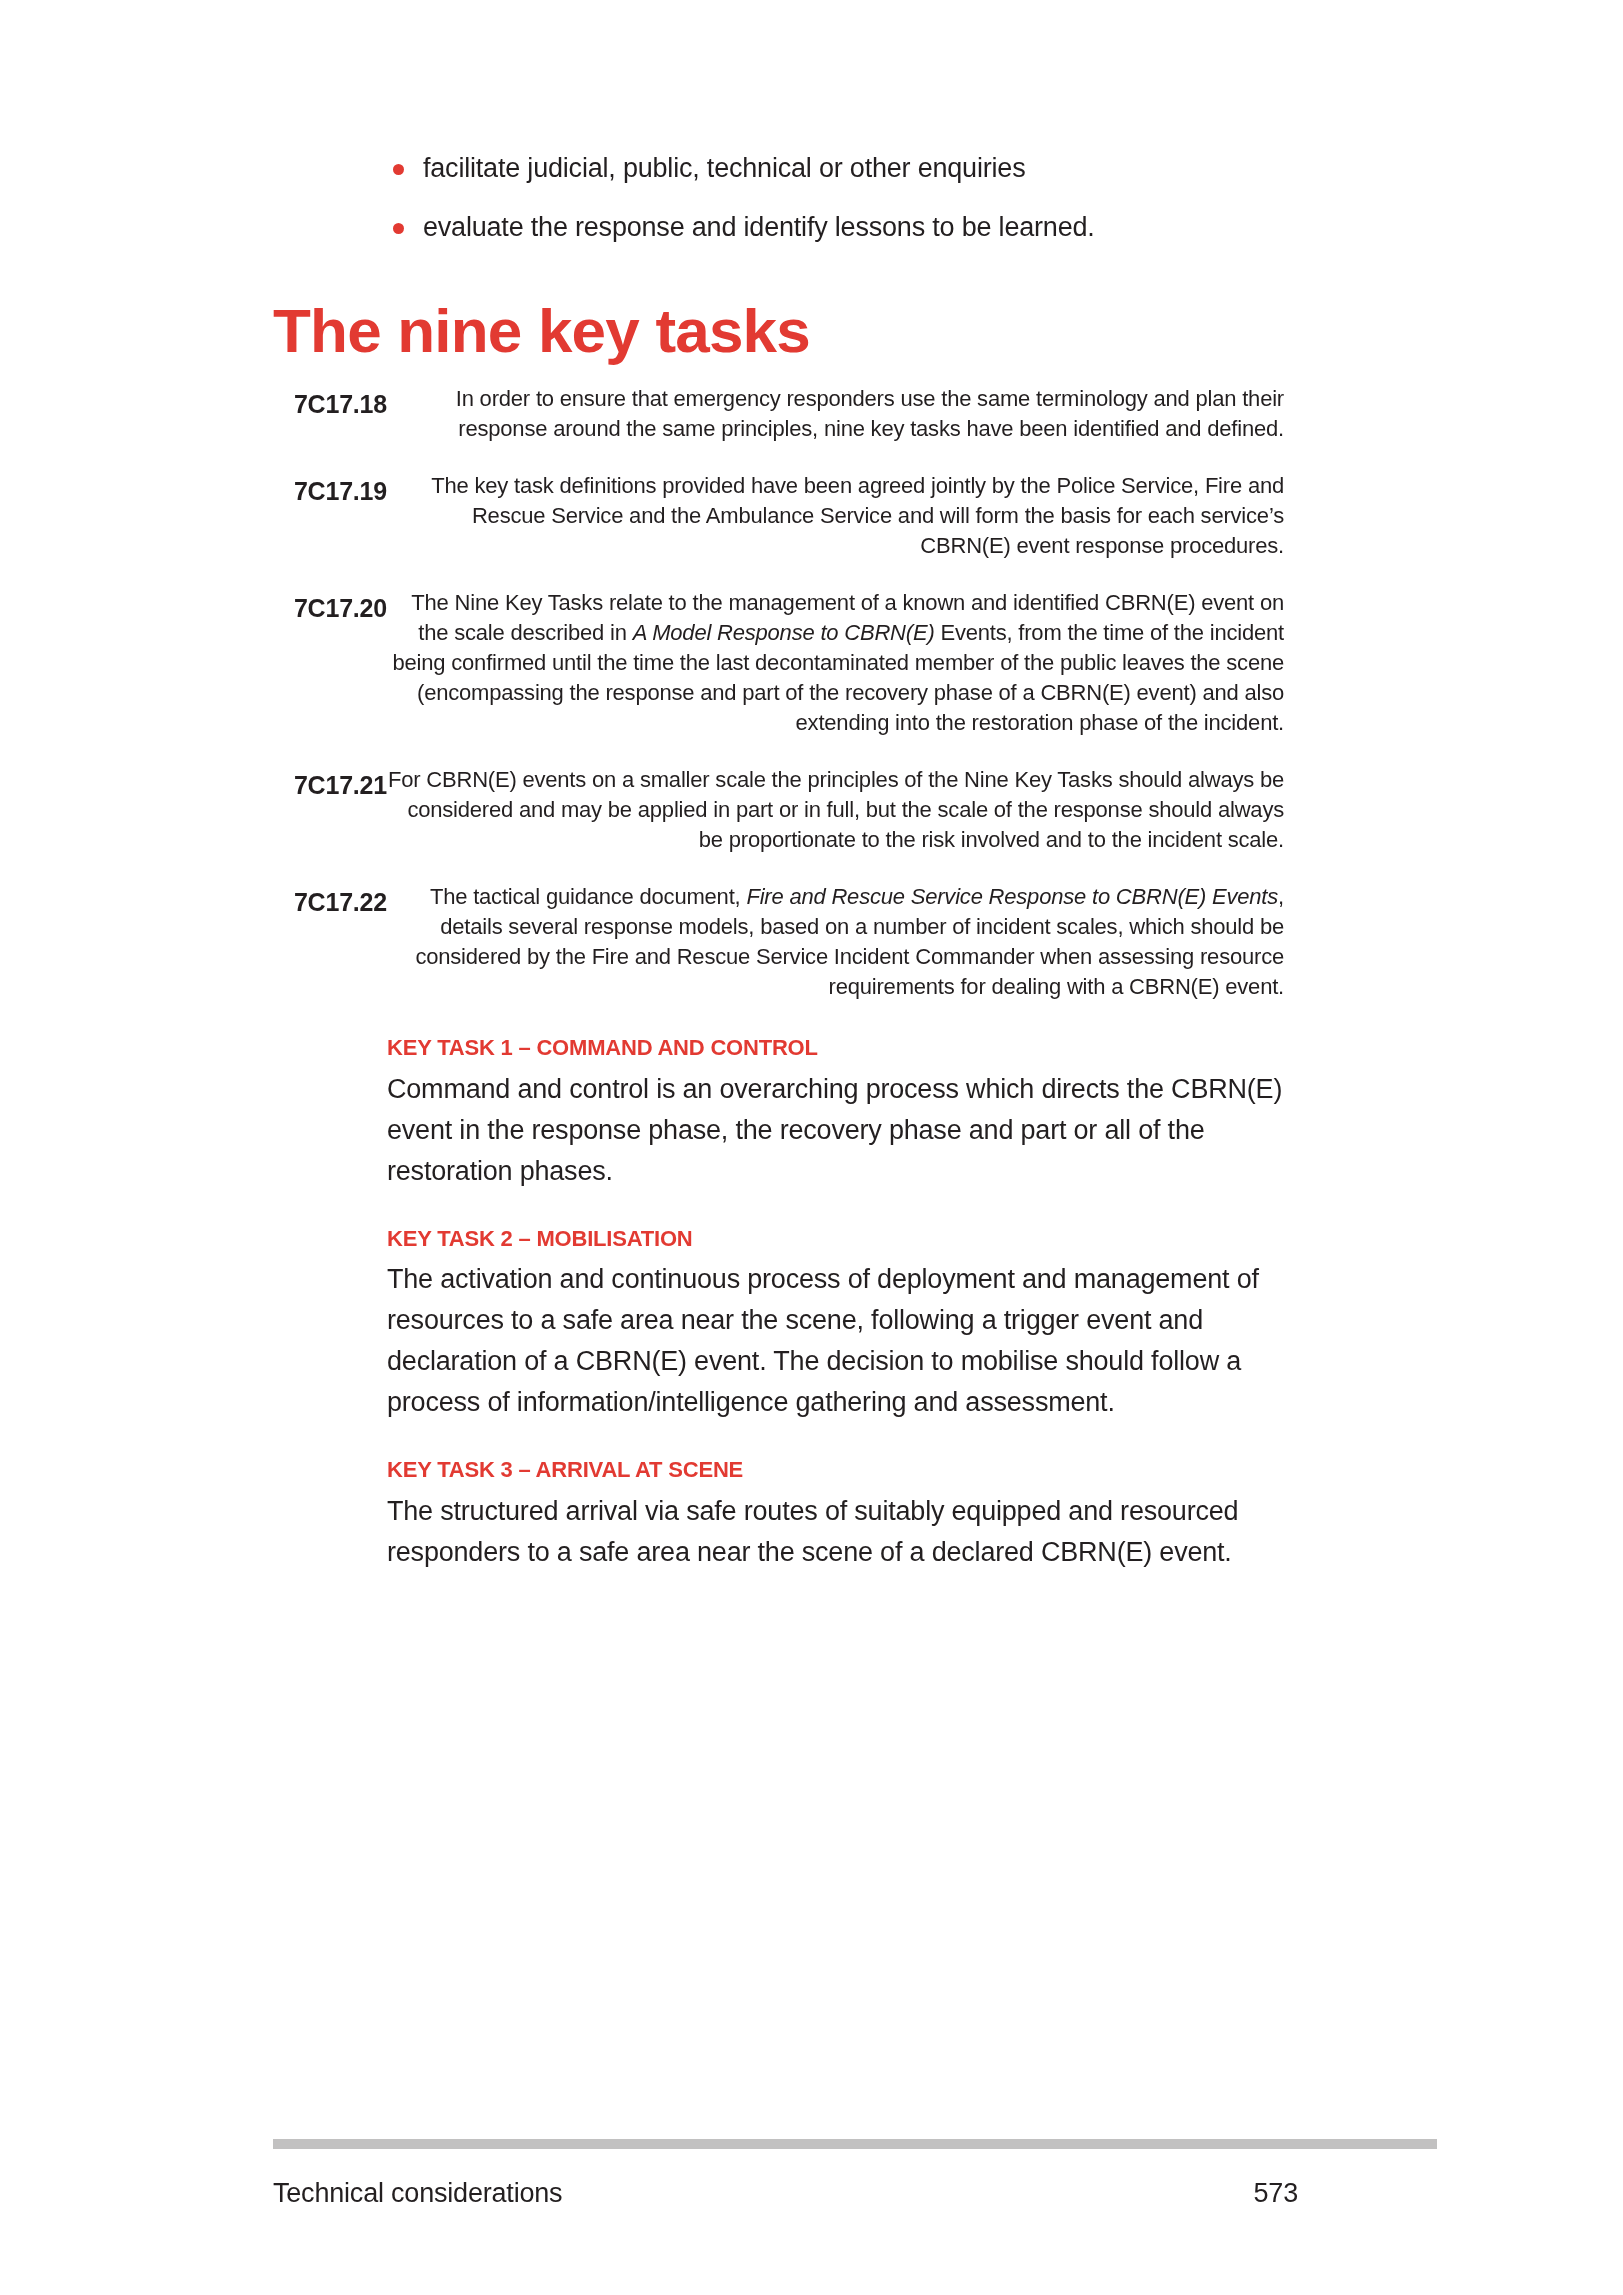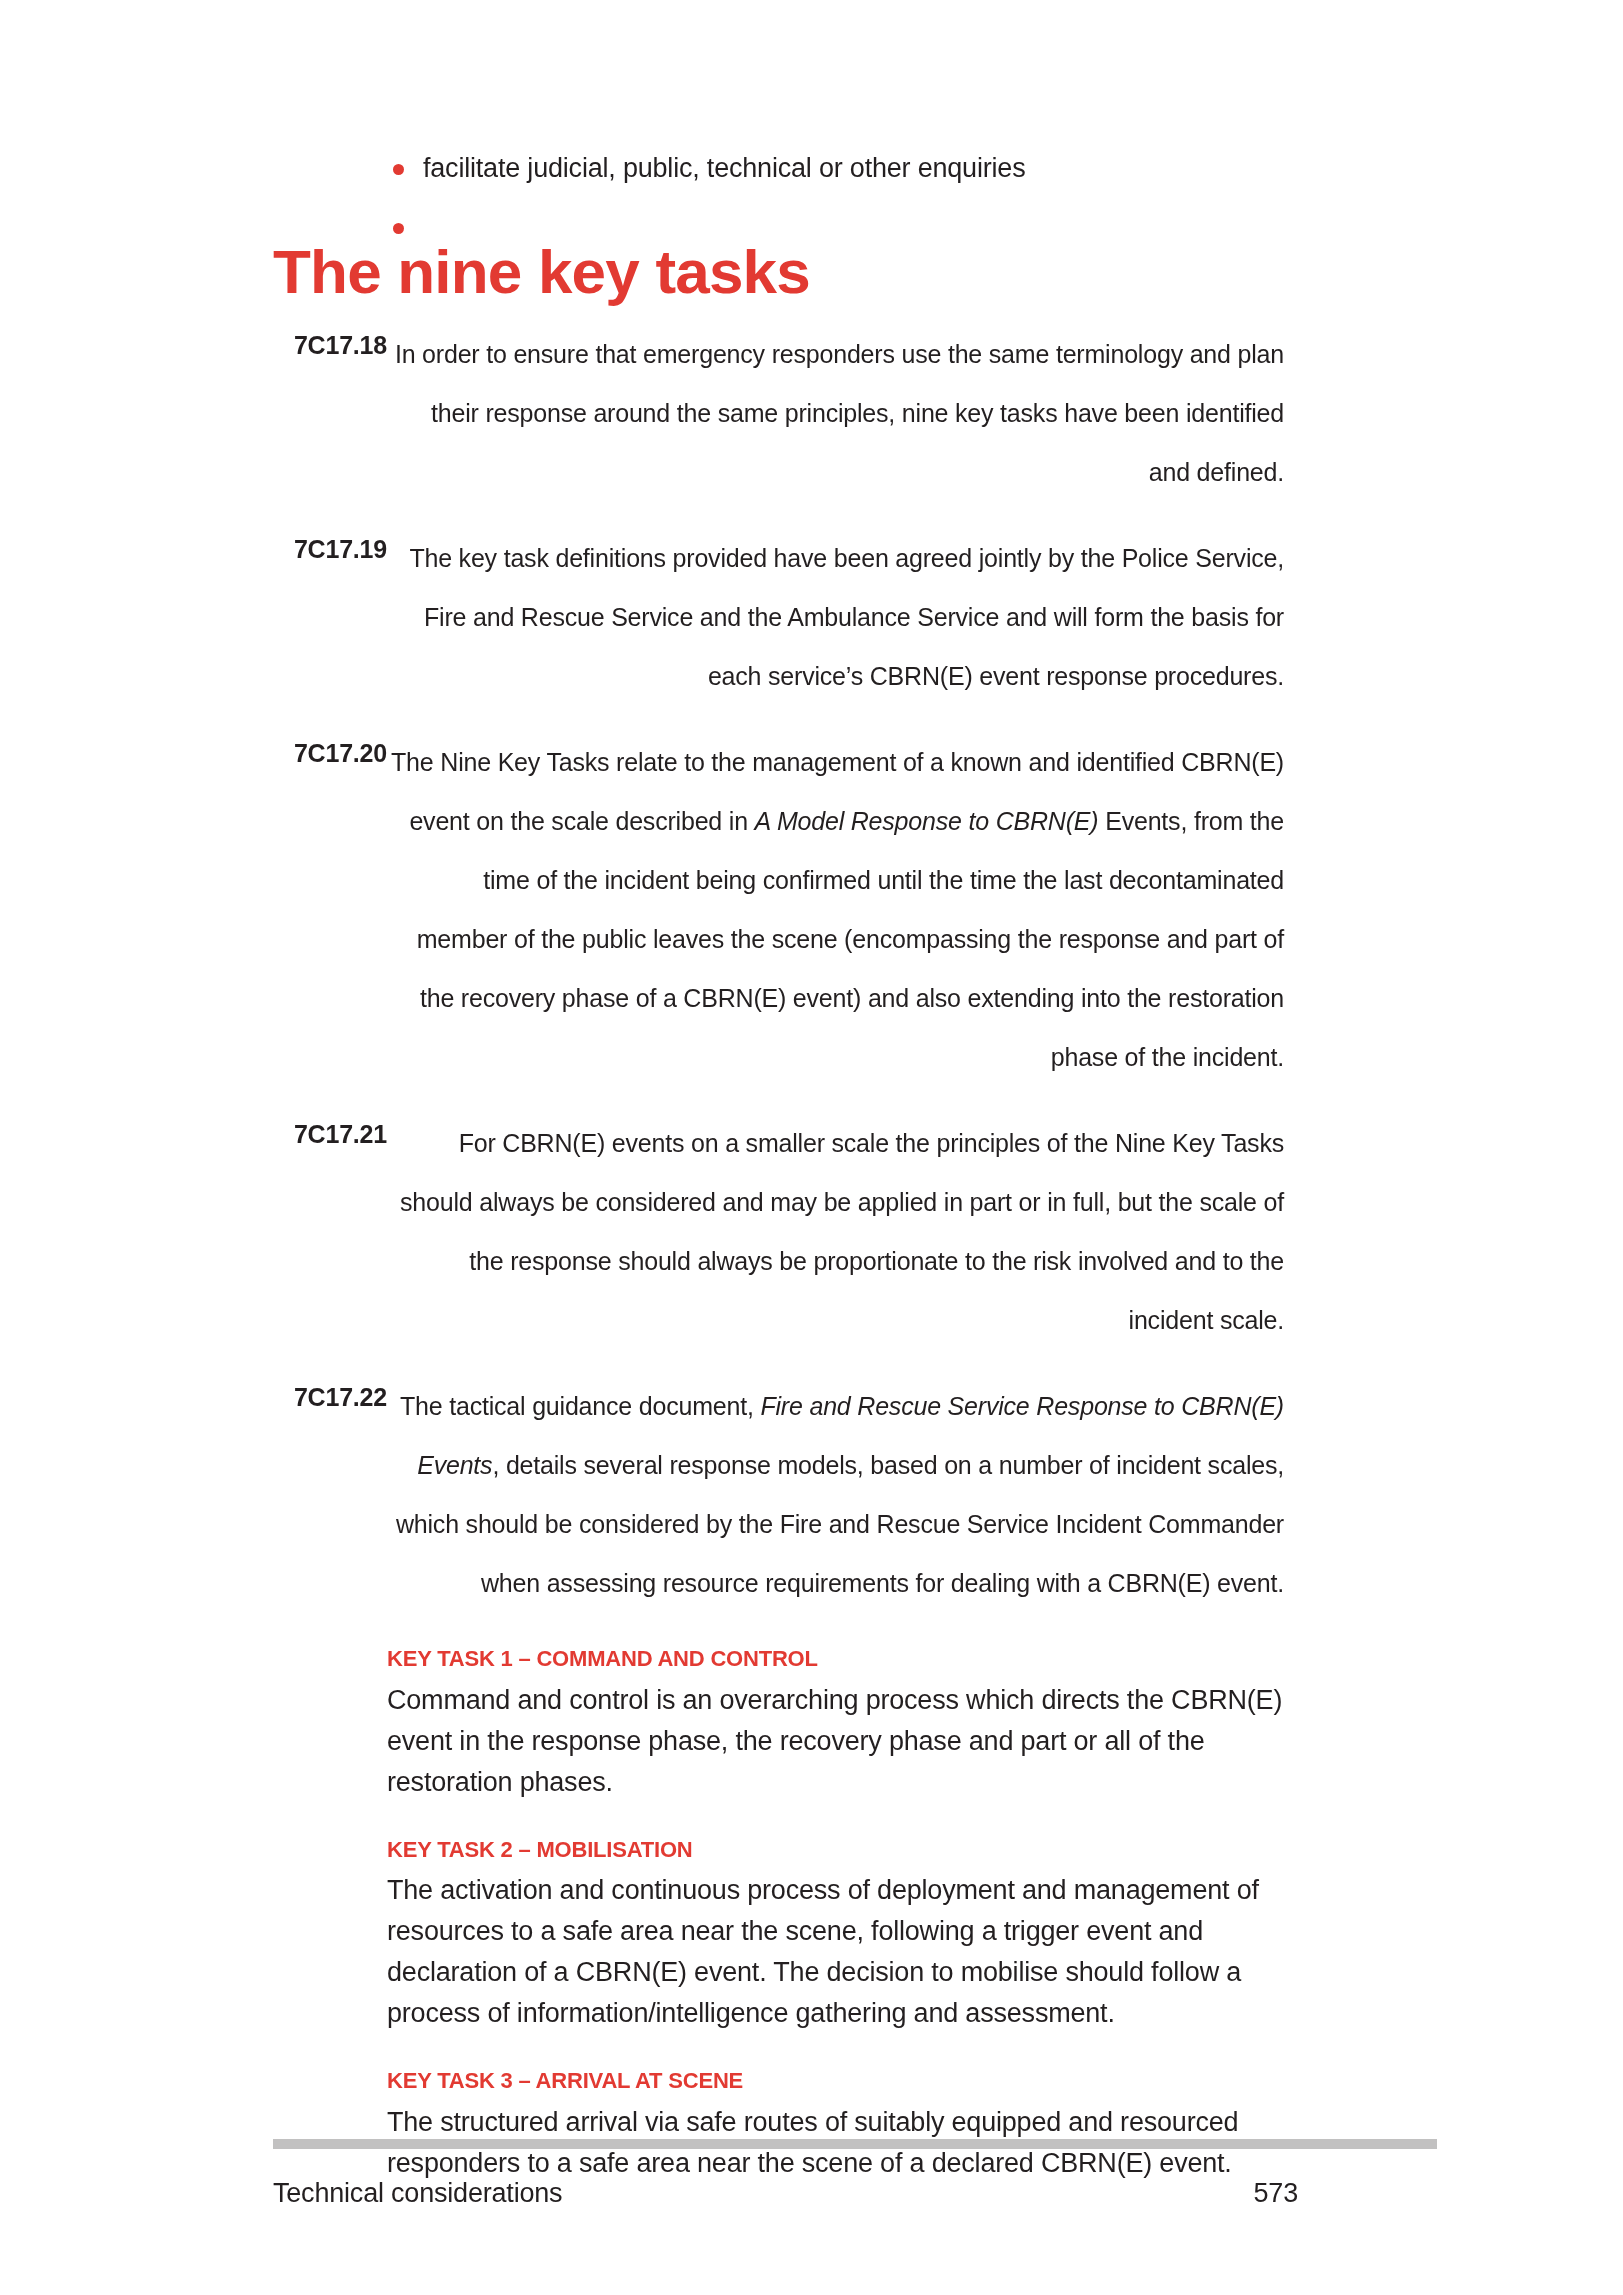--- a/index.html
+++ b/index.html
@@ -63,22 +63,22 @@
     margin-bottom: 27px;
     text-align: right;
   }
   .para-number {
     font-weight: bold;
     font-size: 25px;
     line-height: 41px;
     letter-spacing: -0.2px;
   }
   .para-text {
-    font-size: 25px;
-    line-height: 59px;
+    font-size: 22px;
+    line-height: 30px;
     letter-spacing: -0.2px;
   }
   .para-text em { font-style: italic; }
   
   .key-tasks { margin-left: 114px; }
   .key-task + .key-task { margin-top: 28px; }
   .key-task-heading {
     margin: 0 0 1.6px 0;
     font-size: 22px;
     line-height: 38px;
@@ -121,20 +121,21 @@
   <div class="content">
 
     <ul class="intro-bullets">
   <li>
     <span class="bullet-dot"></span>
     <span class="bullet-text">facilitate judicial, public, technical or other enquiries</span>
   </li>
 
   <li>
     <span class="bullet-dot"></span>
+    <span class="bullet-text">evaluate the response and identify lessons to be learned.</span>
   </li>
 </ul>
 
     <h1 class="main-heading">The nine key tasks</h1>
 
     <div class="paragraphs">
   <div class="para">
     <span class="para-number">7C17.18</span>
     <span class="para-text"><span>In order to ensure that emergency responders use the same terminology and plan their response around the same principles, nine key tasks have been identified and defined.</span></span>
   </div>

